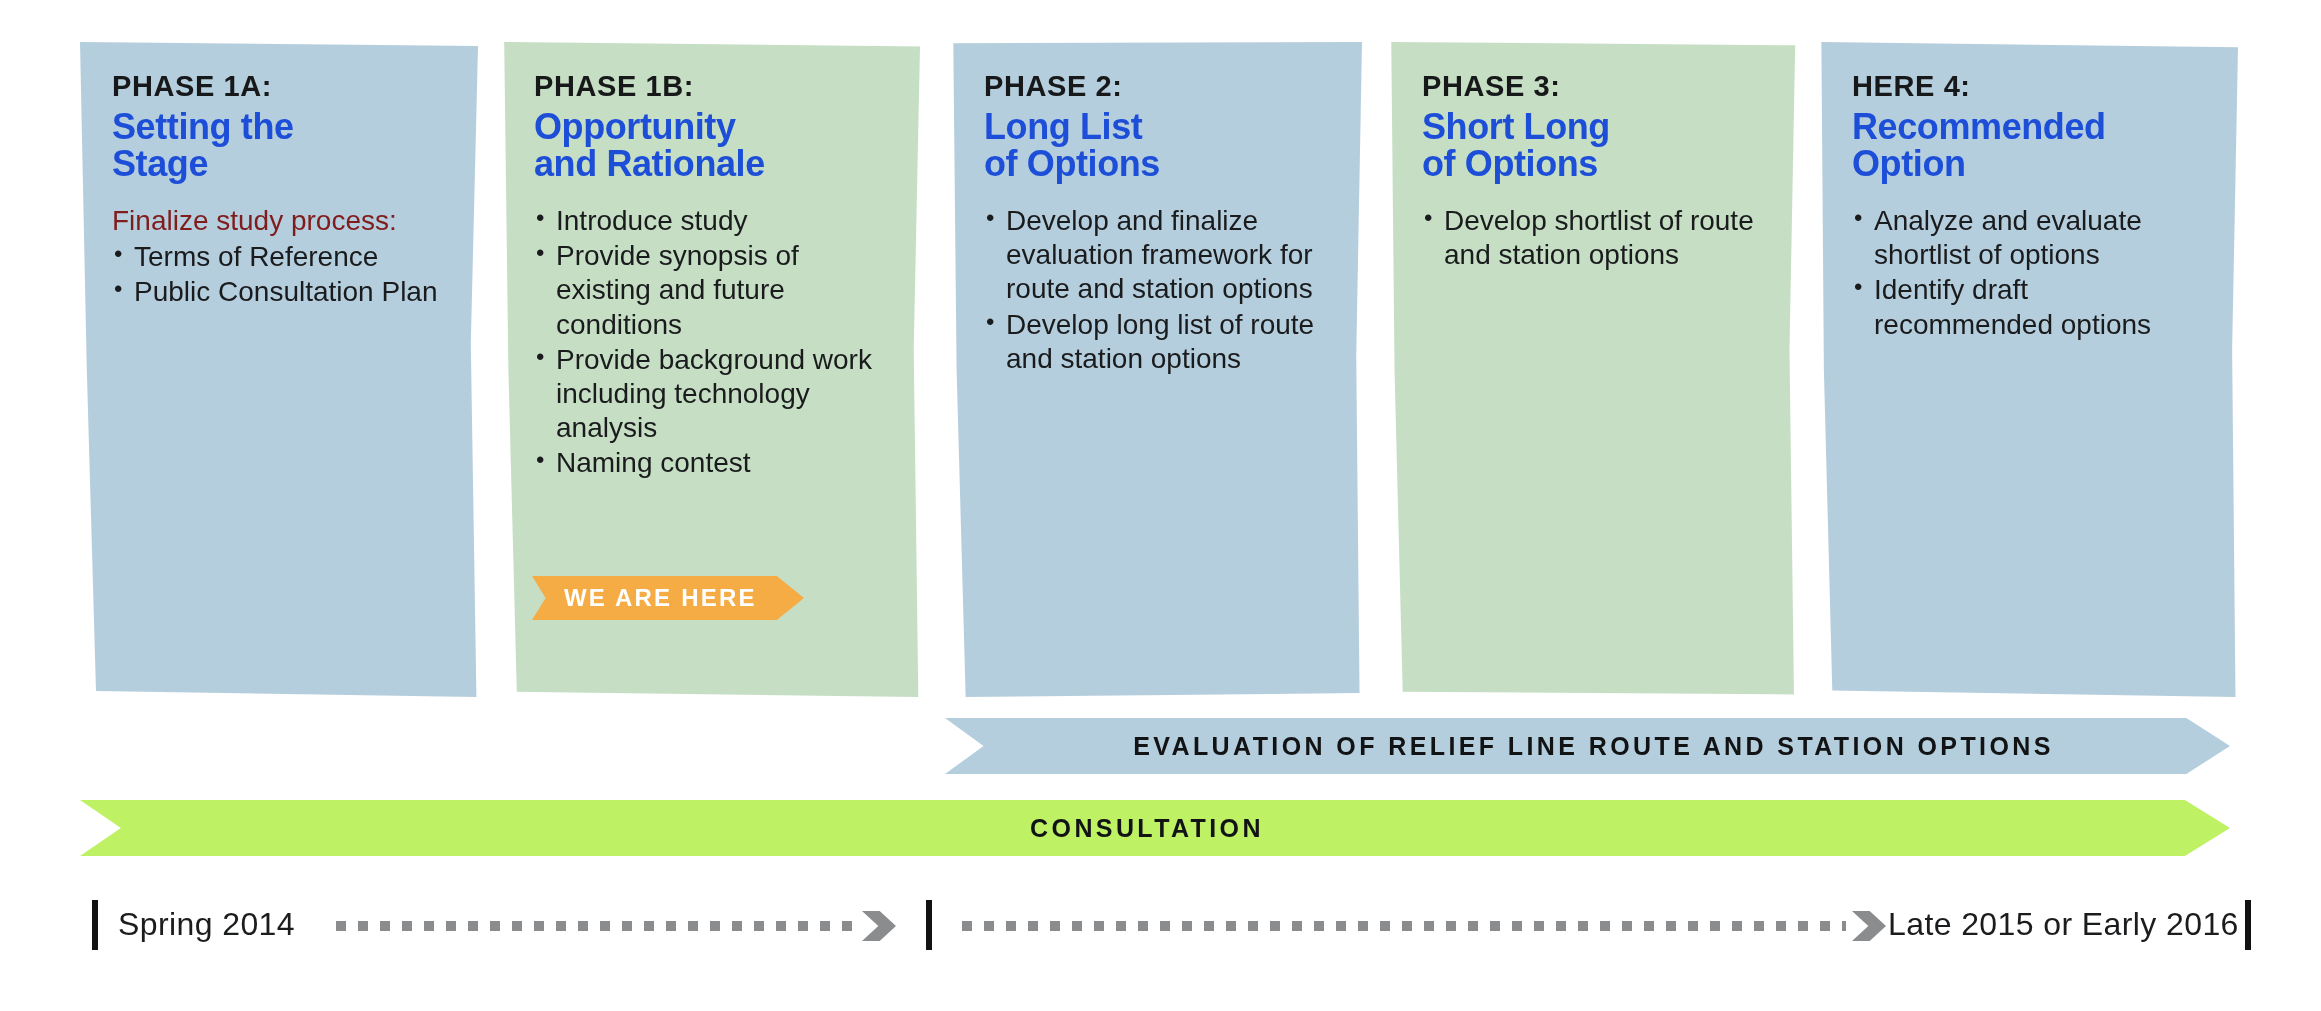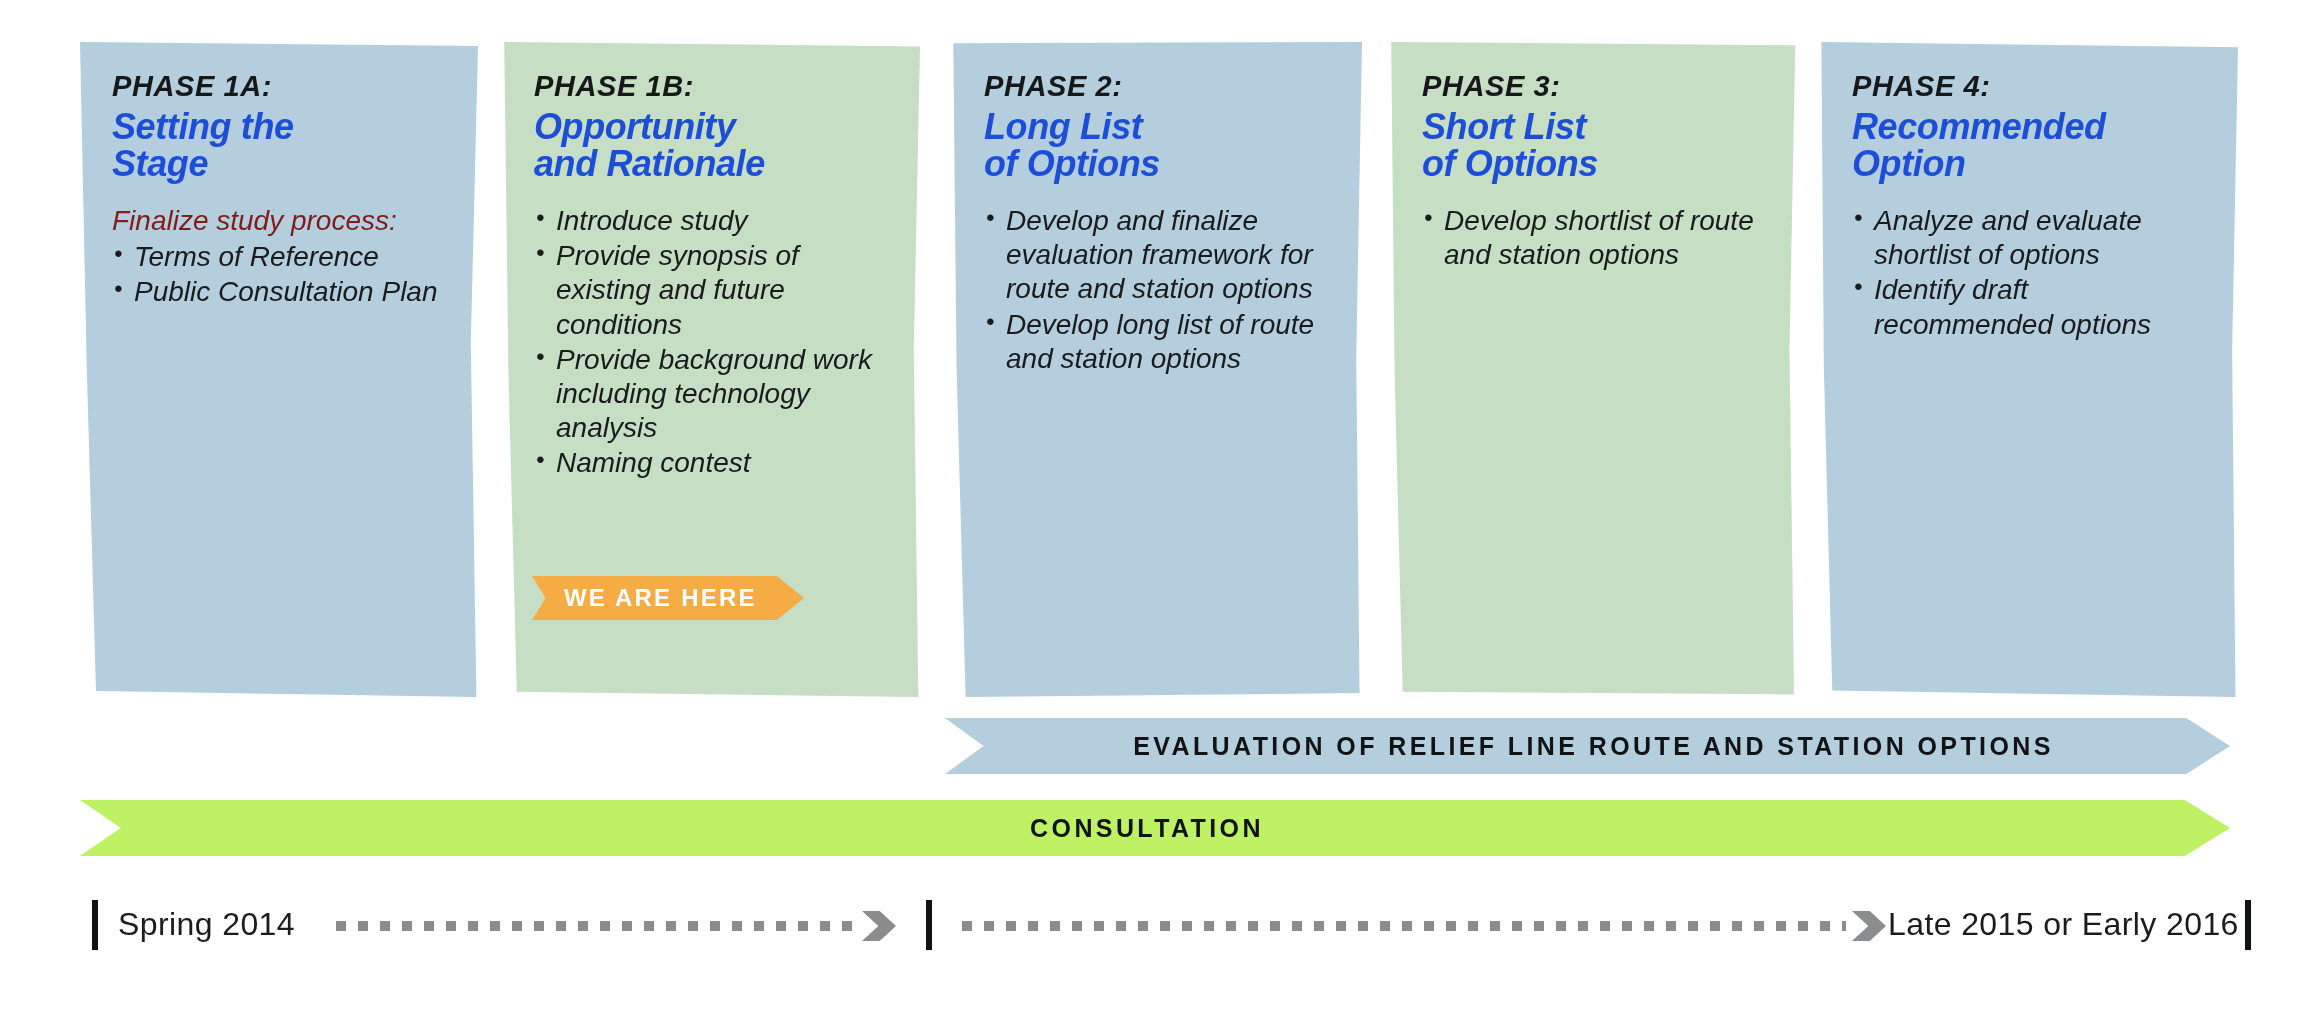--- a/index.html
+++ b/index.html
@@ -21,21 +21,20 @@
   }
 
   
   .panel {
     position: absolute;
     top: 42px;
     height: 655px;
     box-sizing: border-box;
     padding: 30px 34px 0 34px;
     filter: drop-shadow(7px 9px 7px rgba(0,0,0,0.30));
-    font-style: italic;
   }
   .panel-blue  { background: #b5cedd; }
   .panel-green { background: #c6dec4; }
 
   .panel.p1 {
     left: 78px; width: 400px;
     clip-path: polygon(0.5% 0%, 100% 0.6%, 98.2% 46%, 99.6% 100%, 4.5% 99.1%, 2.2% 50%);
   }
   .panel.p2 {
     left: 500px; width: 420px;
@@ -242,29 +241,29 @@
     <div class="phase-title">Long List
 of Options</div>
     <ul class="phase-list">
       <li>Develop and finalize evaluation framework for route and station options</li>
       <li>Develop long list of route and station options</li>
     </ul>
   </div>
 
   <div class="panel panel-green p4">
     <div class="phase-kicker">PHASE 3:</div>
-    <div class="phase-title">Short List
+    <div class="phase-title">Short Long
 of Options</div>
     <ul class="phase-list">
       <li>Develop shortlist of route and station options</li>
     </ul>
   </div>
 
   <div class="panel panel-blue p5">
-    <div class="phase-kicker">PHASE 4:</div>
+    <div class="phase-kicker">HERE 4:</div>
     <div class="phase-title">Recommended
 Option</div>
     <ul class="phase-list">
       <li>Analyze and evaluate shortlist of options</li>
       <li>Identify draft recommended options</li>
     </ul>
   </div>
 
   <div class="here-flag">
     <span>WE ARE HERE</span>

